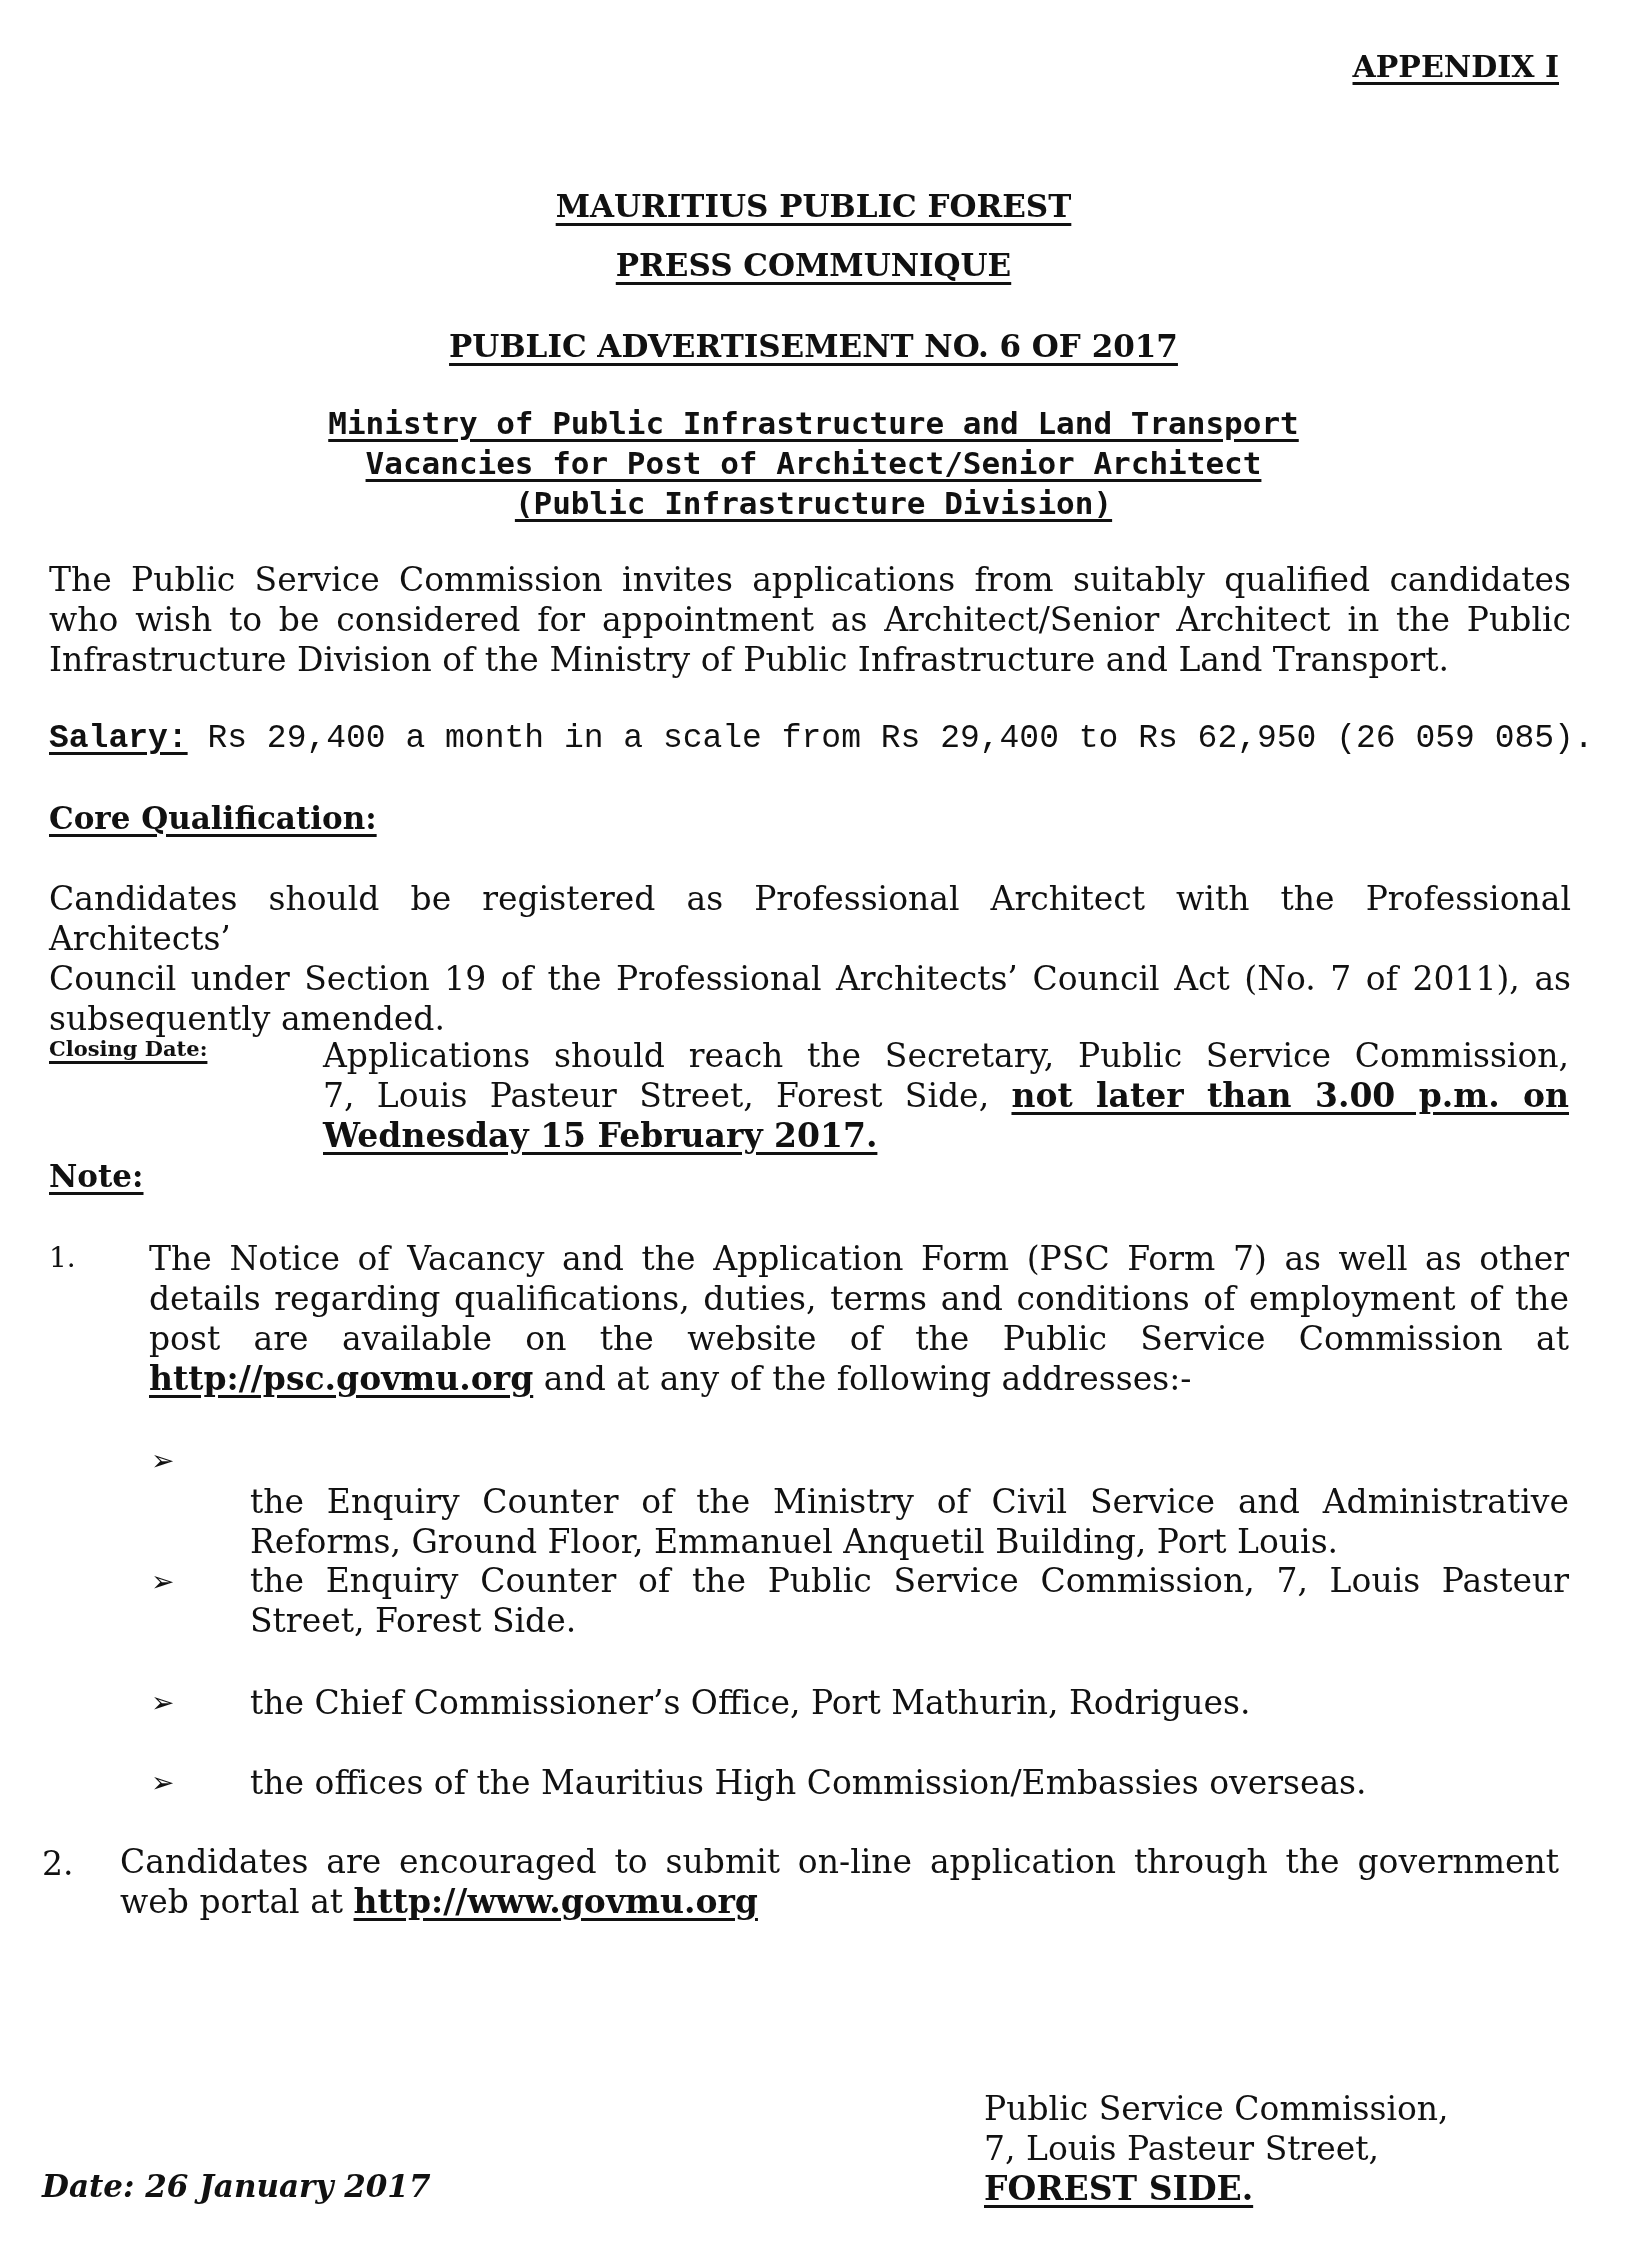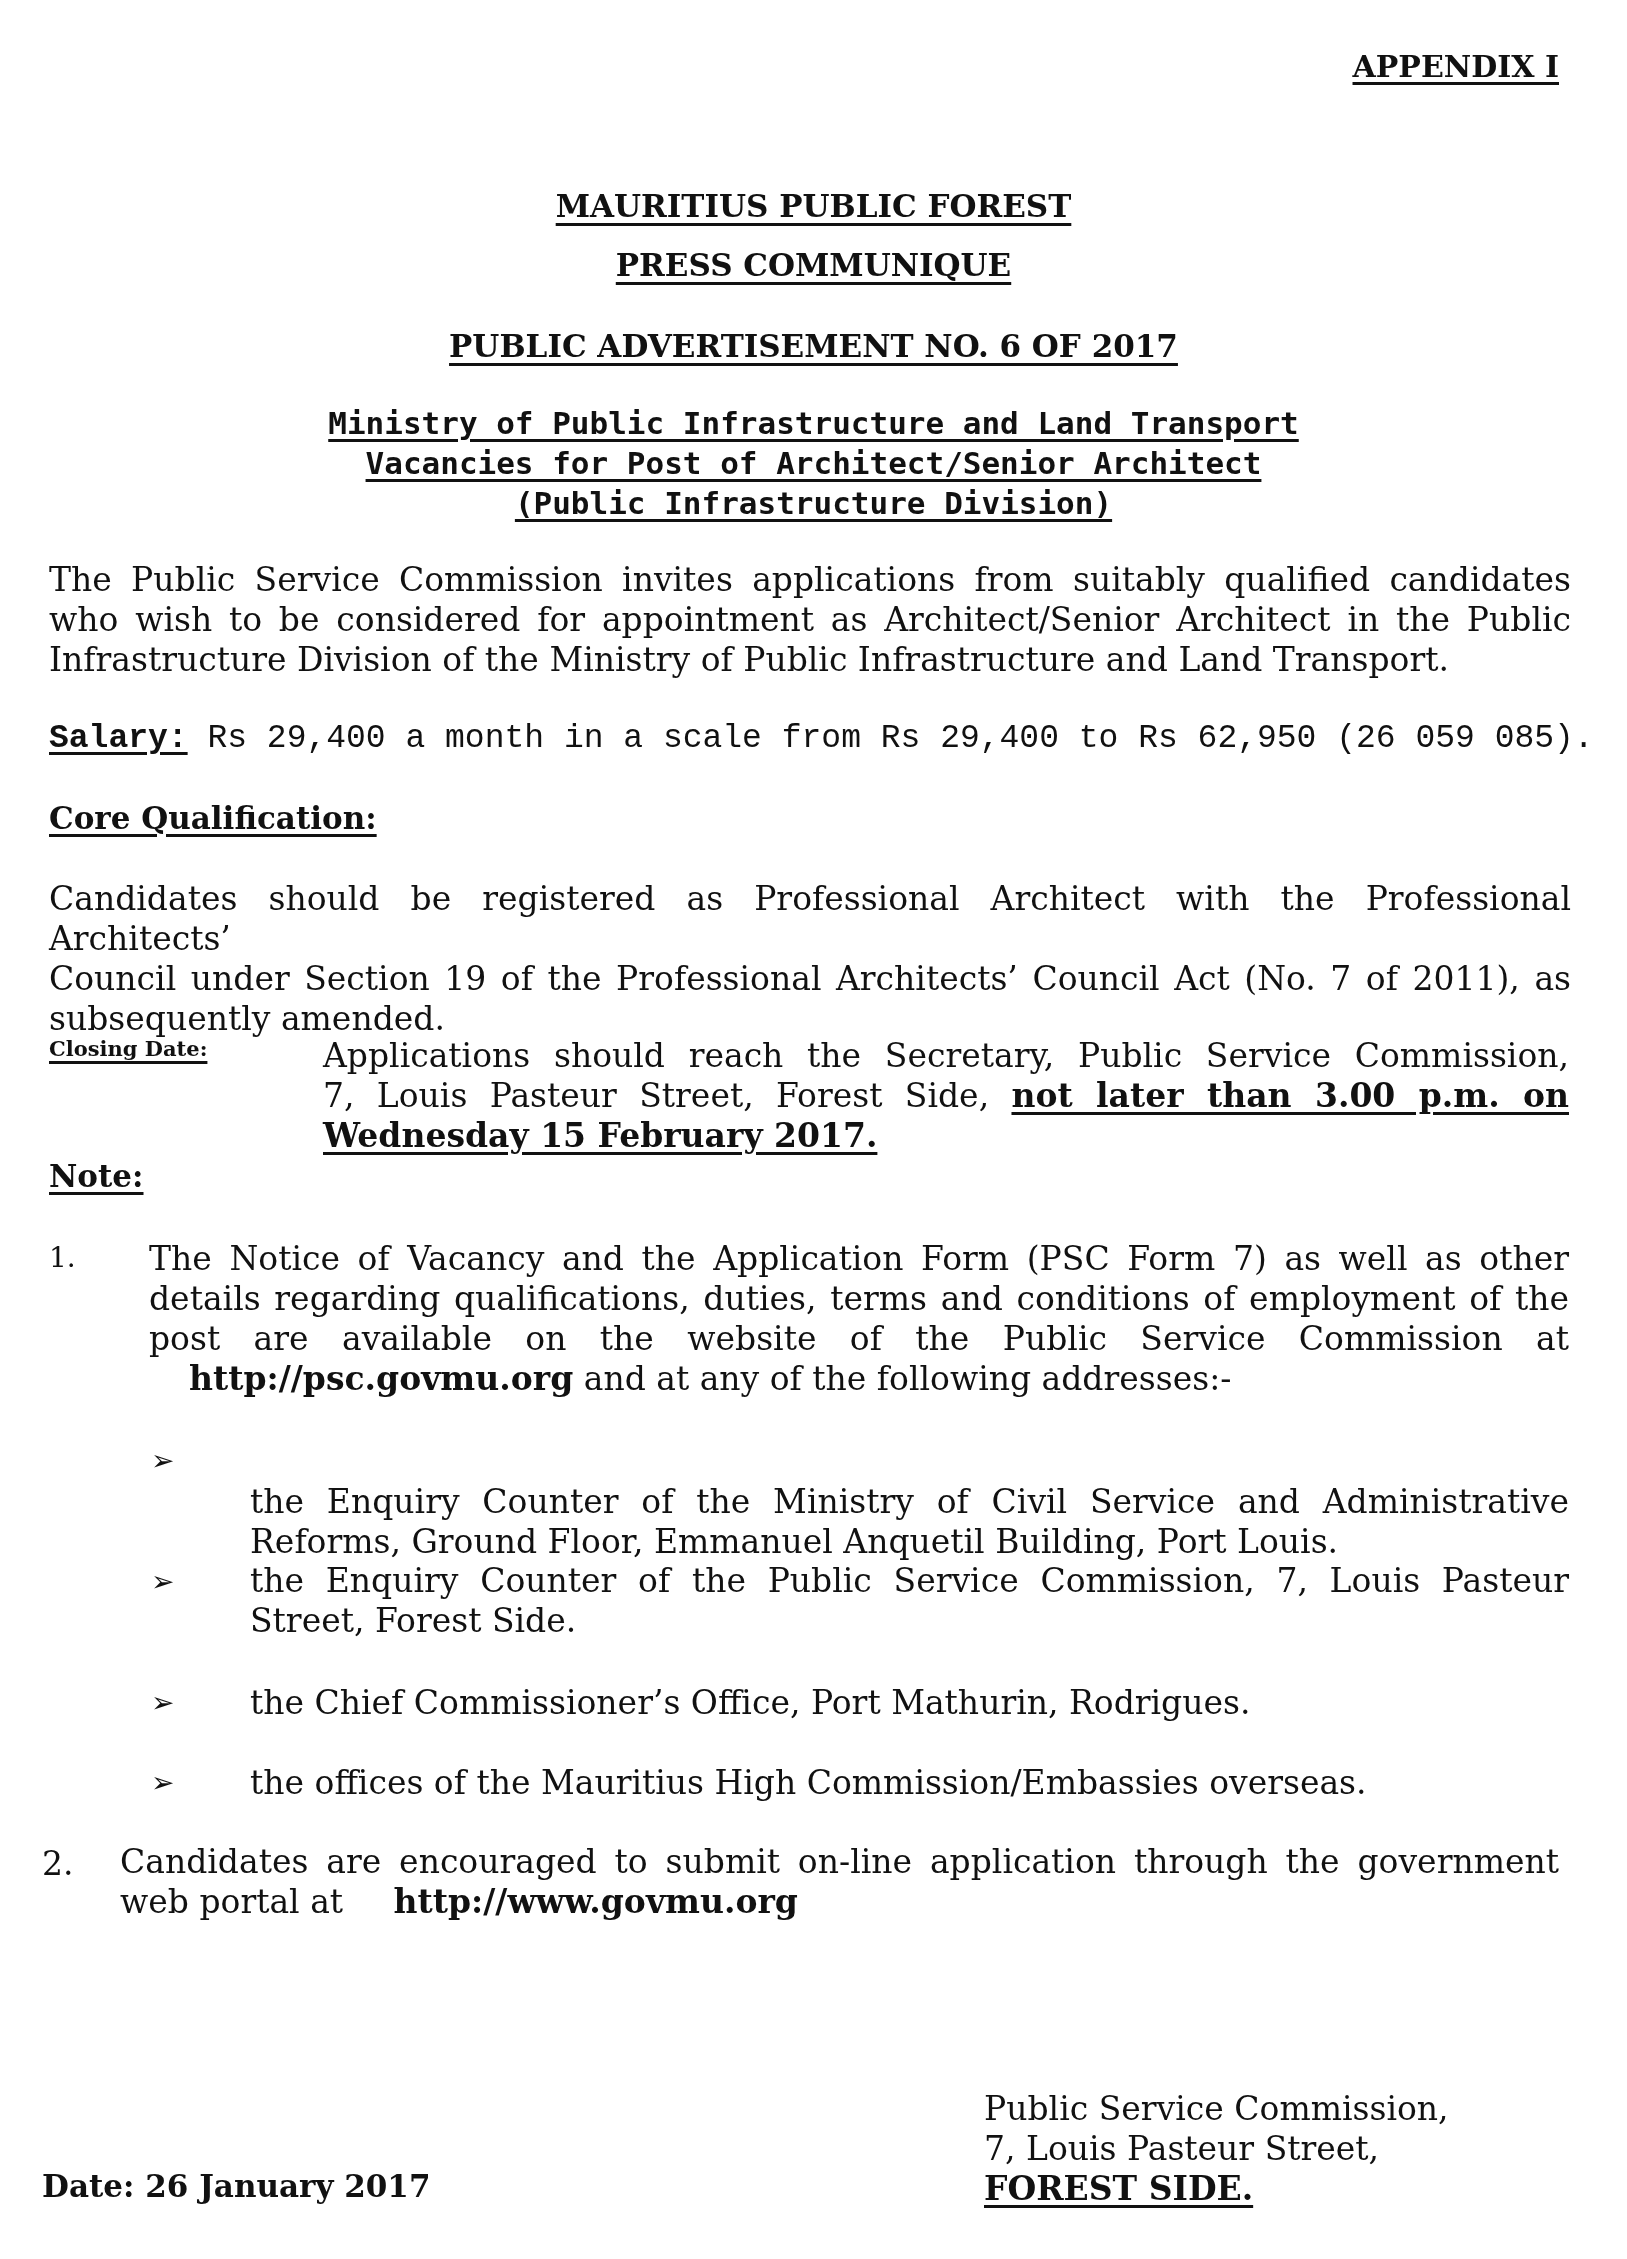--- a/index.html
+++ b/index.html
@@ -6,21 +6,21 @@
   body { width: 1627px; height: 2260px; position: relative; overflow: hidden;
          font-family: "DejaVu Serif", "Liberation Serif", serif; color: #111; }
   .abs { position: absolute; }
   .b { font-weight: bold; }
   .u { text-decoration: underline; text-decoration-thickness: 2.8px; text-underline-offset: 4.7px; }
   .center { left: 0; right: 0; text-align: center; }
   .heading { font-size: 31px; font-weight: bold; text-decoration: underline; text-decoration-thickness: 2.8px; text-underline-offset: 5.6px; }
   .body-text { font-size: 33px; line-height: 40px; text-align: justify; text-align-last: left; }
   .just-all { text-align: justify; text-align-last: justify; }
   .bullet { font-size: 28px; }
-  a.link { color: #111; font-weight: bold; text-decoration-thickness: 2.8px; text-underline-offset: 4.7px; margin-left: 40px; }
+  a.link { color: #111; font-weight: bold; text-decoration: underline; text-decoration-thickness: 2.8px; text-underline-offset: 4.7px; }
 </style>
 </head>
 <body>
 
 <div class="abs b u" style="right:68px; top:49px; font-size:30px;">APPENDIX I</div>
 
 <div class="abs center heading" style="top:188px;">MAURITIUS PUBLIC FOREST</div>
 <div class="abs center heading" style="top:247px;">PRESS COMMUNIQUE</div>
 <div class="abs center heading" style="top:328px;">PUBLIC ADVERTISEMENT NO. 6 OF 2017</div>
 
@@ -85,19 +85,19 @@
 <div class="abs body-text" style="left:250px; right:58px; top:1763px;">
   <div>the offices of the Mauritius High Commission/Embassies overseas.</div>
 </div>
 
 <div class="abs" style="left:42px; top:1844px; font-size:33px;">2.</div>
 <div class="abs body-text" style="left:120px; right:68px; top:1842px;">
   <div class="just-all">Candidates are encouraged to submit on-line application through the government</div>
   <div><span>web portal at </span><a class="link">http://www.govmu.org</a></div>
 </div>
 
-<div class="abs b" style="left:42px; top:2168px; font-size:31px;">Date: 26 January 2017</div>
+<div class="abs b" style="left:42px; top:2168px; font-size:31px;font-style:italic;">Date: 26 January 2017</div>
 <div class="abs" style="left:984px; top:2089px; font-size:33px; line-height:40px;">
   <div>Public Service Commission,</div>
   <div>7, Louis Pasteur Street,</div>
   <div class="b u">FOREST SIDE.</div>
 </div>
 
 
 </body></html>

